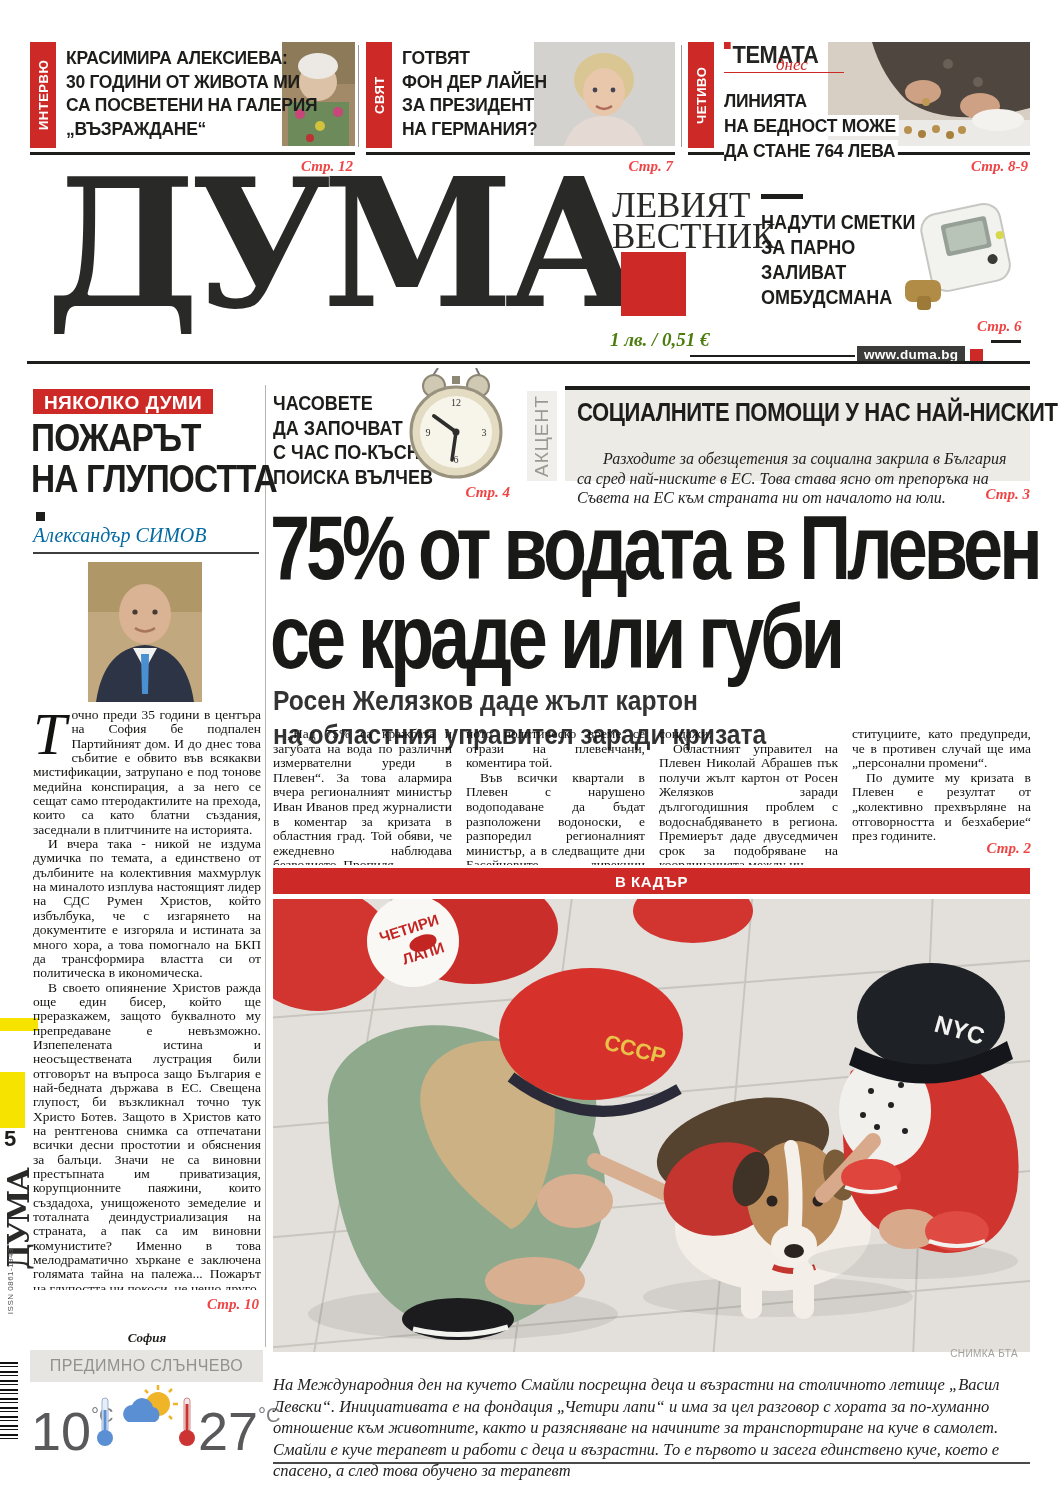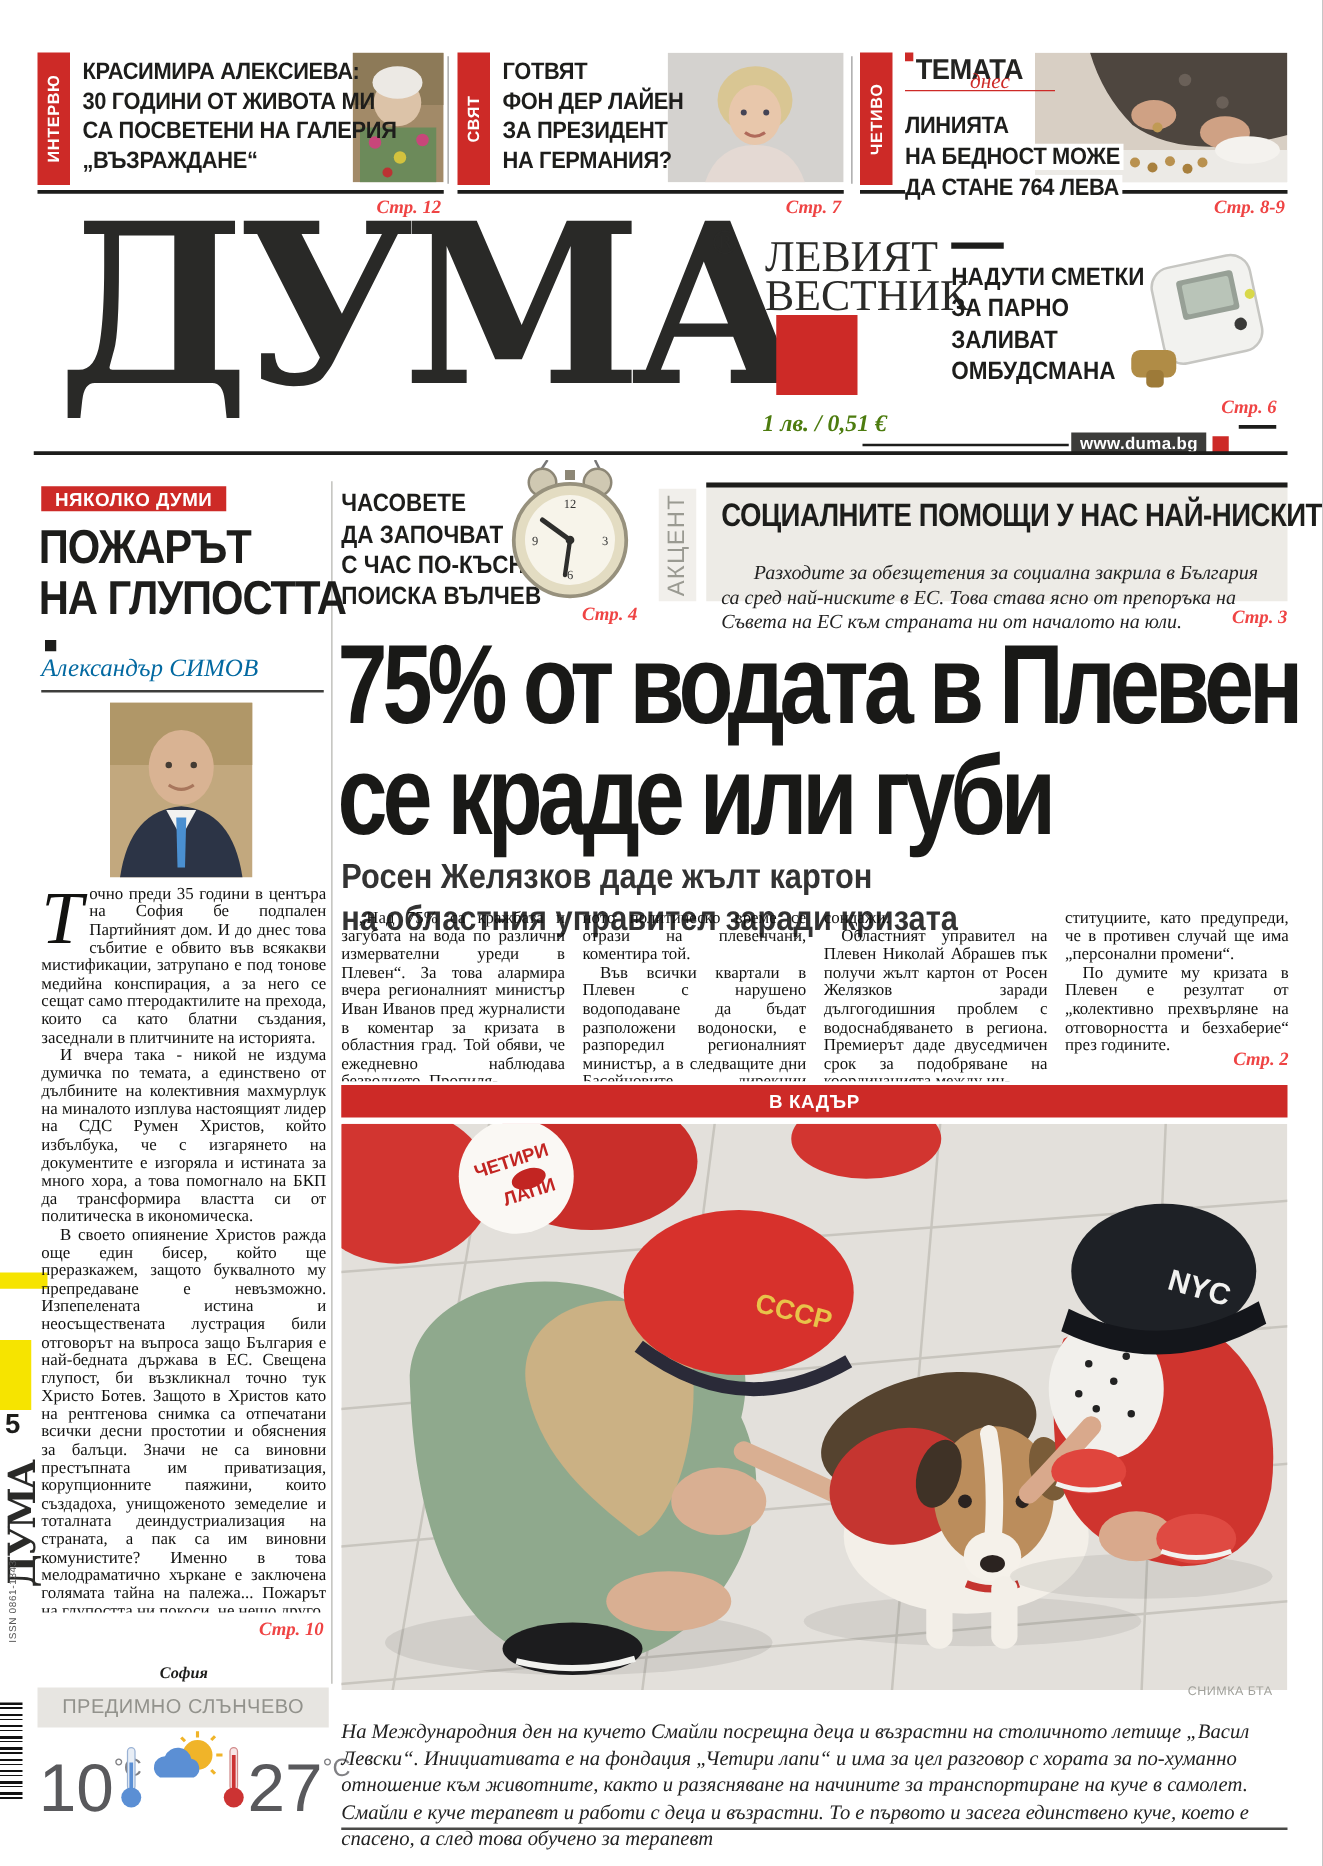--- a/index.html
+++ b/index.html
@@ -62,21 +62,21 @@
   
   .dateline{position:absolute;left:33px;top:337px;width:620px;height:16px;font-size:13.5px;color:#4c4c4a;}
   .dl-item{position:absolute;top:0;display:flex;align-items:center;gap:6px;white-space:nowrap;}
   .dl-sq{width:9px;height:9px;background:var(--red);flex:none;}
   .dl-red{color:var(--red);}
   .main-rule{position:absolute;left:27px;top:361px;width:1003px;height:3px;background:var(--ink);}
 
   
   .divider{position:absolute;left:265px;top:385px;width:1px;height:962px;background:#b5b5b0;}
   .kicker{position:absolute;left:33px;top:389px;background:var(--red);color:#fff;font-weight:bold;
-      font-size:15px;padding:3px 11px 0;letter-spacing:.4px;}
+      font-size:19px;padding:3px 11px 0;letter-spacing:.4px;}
   .op-title{position:absolute;left:31px;top:418px;font-weight:800;font-size:38px;line-height:41px;
       letter-spacing:-1px;transform:scaleX(.88);transform-origin:0 0;white-space:nowrap;}
   .op-bullet{position:absolute;left:36px;top:512px;width:9px;height:9px;background:var(--ink);}
   .op-author{position:absolute;left:33px;top:524px;font-family:"Liberation Serif",serif;font-style:italic;
       font-size:20px;color:#0369a1;}
   .op-rule{position:absolute;left:33px;top:552px;width:226px;height:2px;background:#3e3e3c;}
   .op-photo{position:absolute;left:88px;top:562px;width:114px;height:140px;}
   .op-text{position:absolute;left:33px;top:708px;width:228px;height:582px;font-family:"Liberation Serif",serif;
       font-size:13.5px;line-height:14.35px;text-align:justify;color:#121210;overflow:hidden;}
   .op-text p{margin:0;text-indent:15px;}

